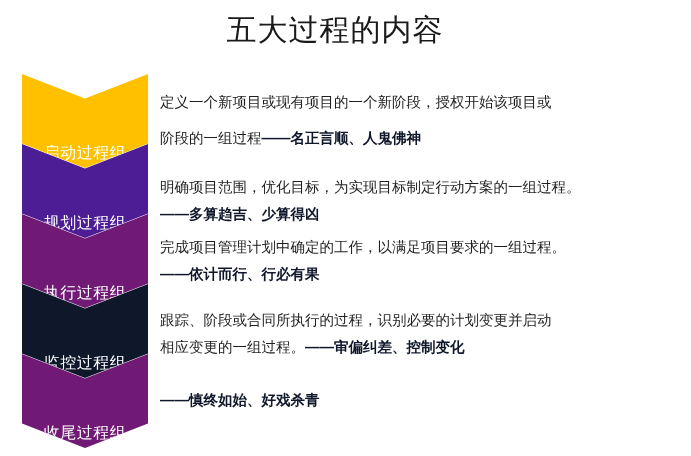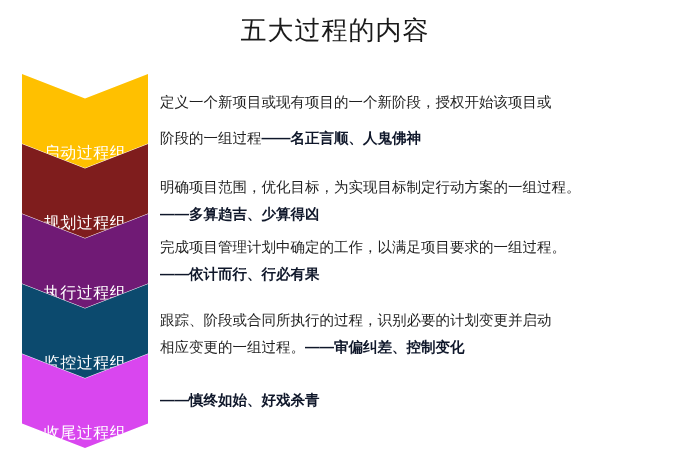--- a/index.html
+++ b/index.html
@@ -16,21 +16,21 @@
     position: relative;
   }
 
   
   .slide-title {
     position: absolute;
     left: 0;
     top: 8px;
     width: 670px;
     text-align: center;
-    font-size: 26px;
+    font-size: 30px;
     line-height: 44px;
     color: #1a1a1a;
     font-weight: 400;
     letter-spacing: 1px;
     white-space: nowrap;
   }
 
   
   .funnel {
     position: absolute;
@@ -99,30 +99,30 @@
 </style>
 </head>
 <body>
 
 <div class="slide-title" style="color: rgb(26, 26, 26);">五大过程的内容</div>
 
 <div class="funnel">
   <div class="chevron c0" style="background: rgb(255, 192, 0);">
     <span class="chev-label">启动过程组</span>
   </div>
-  <div class="chevron c1" style="background: #7f1d1d;">
+  <div class="chevron c1" style="background: #4c1d95;">
     <span class="chev-label">规划过程组</span>
   </div>
   <div class="chevron c2" style="background: #701a75;">
     <span class="chev-label">执行过程组</span>
   </div>
-  <div class="chevron c3" style="background: #0c4a6e;">
+  <div class="chevron c3" style="background: #0f172a;">
     <span class="chev-label">监控过程组</span>
   </div>
-  <div class="chevron c4" style="background: #d946ef;">
+  <div class="chevron c4" style="background: #701a75;">
     <span class="chev-label">收尾过程组</span>
   </div>
 </div>
 
 <div class="desc-list">
 
   <div class="desc d0">
     <div class="line">定义一个新项目或现有项目的一个新阶段，授权开始该项目或</div>
     <div class="line"><span>阶段的一组过程</span><span class="emph">——名正言顺、人鬼佛神</span></div>
   </div>

